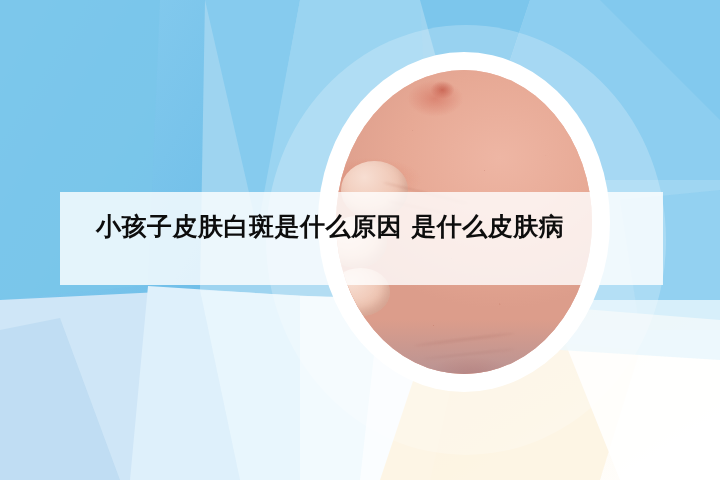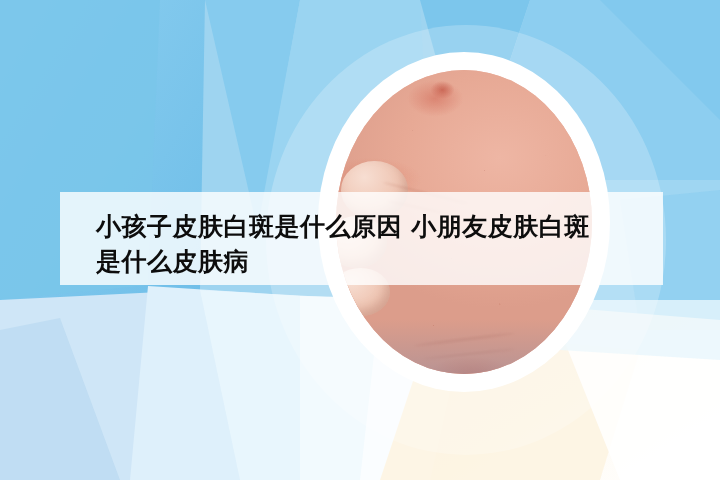--- a/index.html
+++ b/index.html
@@ -182,15 +182,15 @@
       <div class="crease crease-1"></div>
       <div class="crease crease-2"></div>
       <div class="crease crease-3"></div>
       <div class="crease crease-4"></div>
       <div class="shadow-bottom"></div>
     </div>
   </div>
 
   <div class="caption-band"></div>
 
-  <div class="caption-text"><span>小孩子皮肤白斑是什么原因 小朋友皮肤白斑</span><br><span>是什么皮肤病</span></div>
+  <div class="caption-text"><span>小孩子皮肤白斑是什么原因 是什么皮肤病</span><br></div>
 
 </div>
 
 </body></html>

